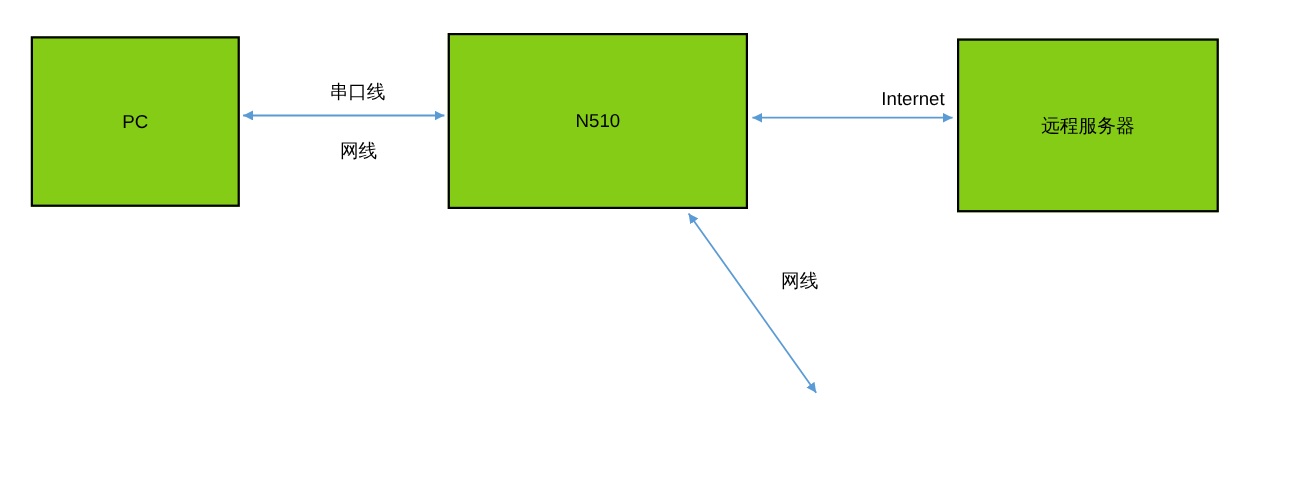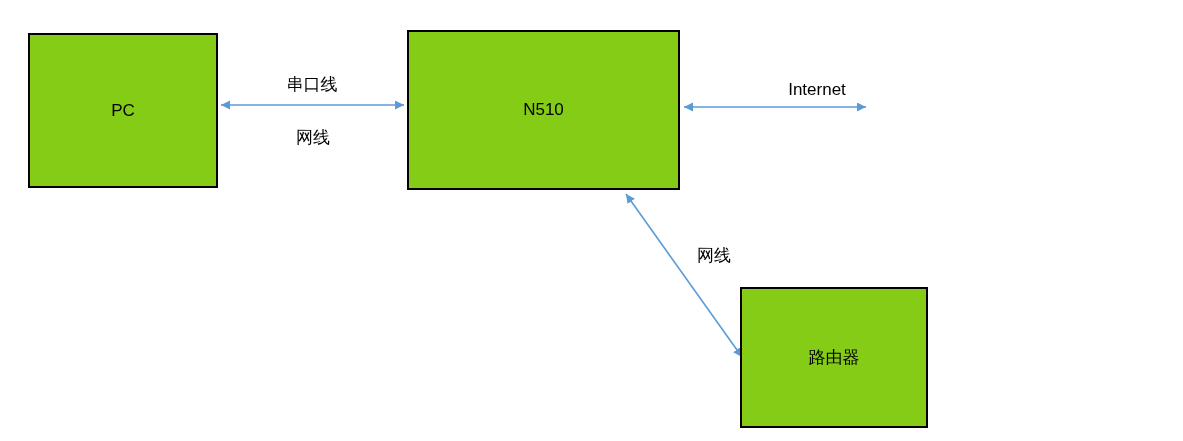--- a/index.html
+++ b/index.html
@@ -30,20 +30,21 @@
   .node-n510          { left: 407px; top: 30px;  width: 273px; height: 160px; justify-content: center; }
   .node-remote-server { left: 870px; top: 35px;  width: 238px; height: 158px; }
   .node-router        { left: 740px; top: 287px; width: 188px; height: 141px; }
 
   .edge-label {
     position: absolute;
     font-size: 17px;
     color: #000000;
     white-space: nowrap;
     transform: translate(-50%, -50%);
+    margin-left: 13px;
   }
   .lbl-serial   { left: 312px; top: 84px; }
   .lbl-lan-top  { left: 313px; top: 137px; }
   .lbl-internet { left: 817px; top: 90px; }
   .lbl-lan-diag { left: 714px; top: 255px; }
 
   svg.connector-layer {
     position: absolute;
     left: 0;
     top: 0;
@@ -77,24 +78,24 @@
   </svg>
 
   <div class="node node-pc">
     <span>PC</span>
   </div>
 
   <div class="node node-n510">
     <span>N510</span>
   </div>
 
+  <div class="node node-remote-server">
+    <span>远程服务器</span>
+  </div>
 
-  <div class="node node-router">
-    <span>路由器</span>
-  </div>
 
   <div class="edge-label lbl-serial">串口线</div>
 
   <div class="edge-label lbl-lan-top">网线</div>
 
   <div class="edge-label lbl-internet">Internet</div>
 
   <div class="edge-label lbl-lan-diag">网线</div>
 
 </div>

